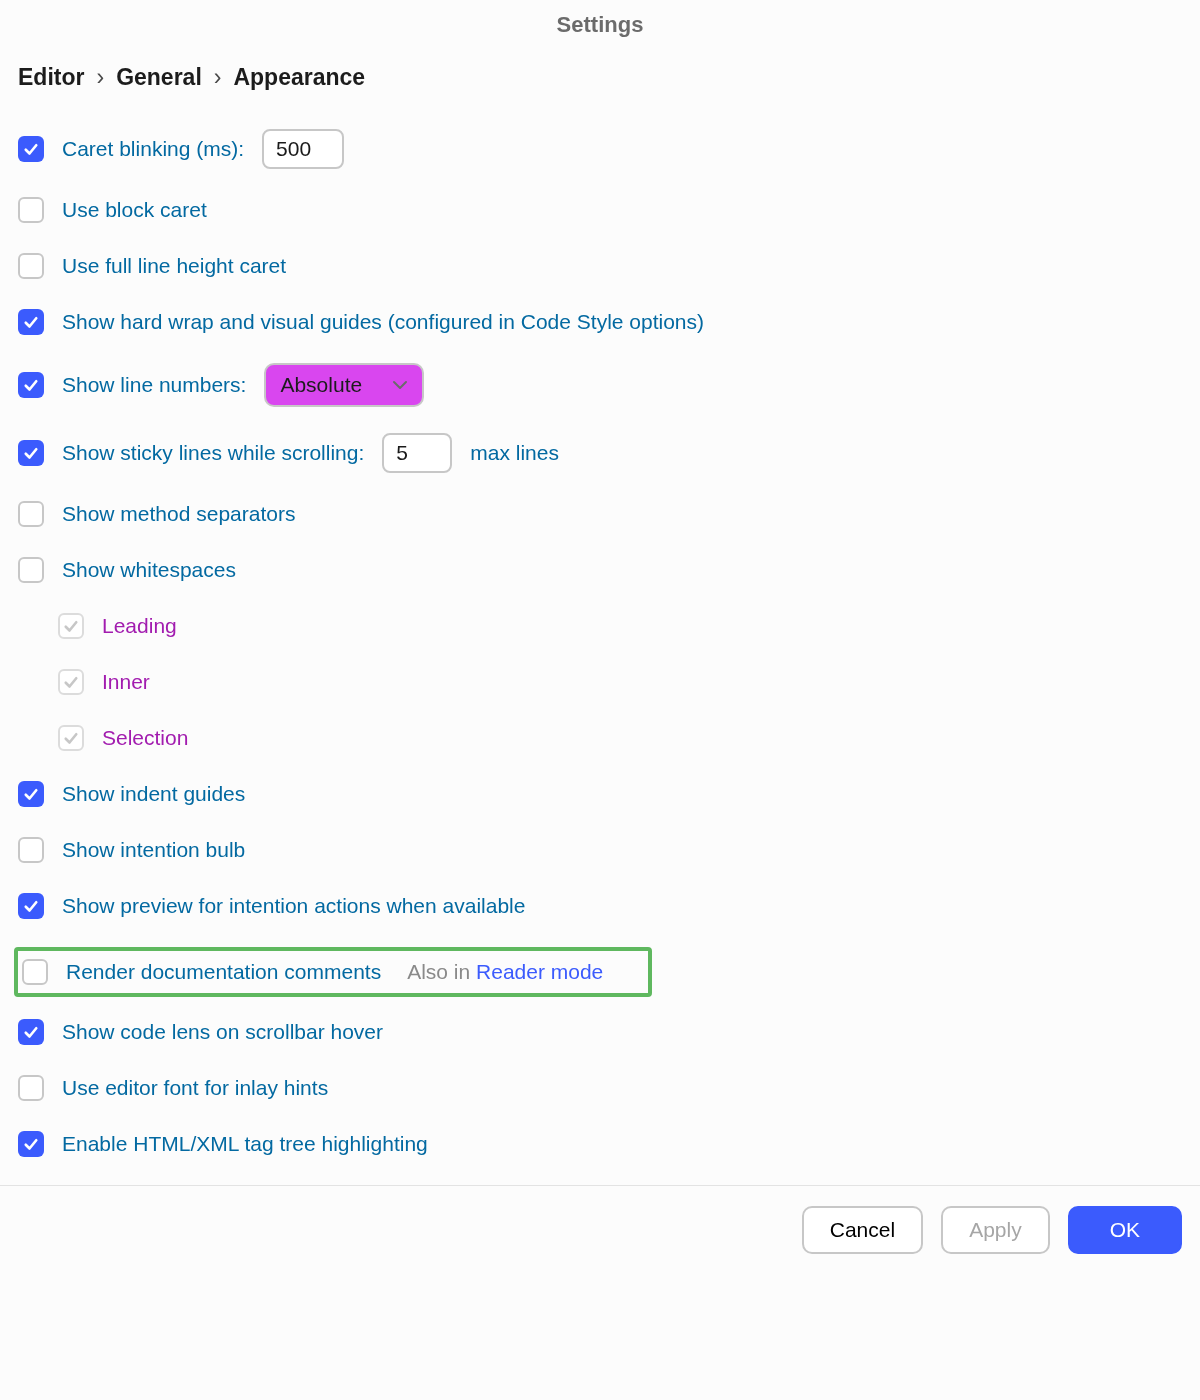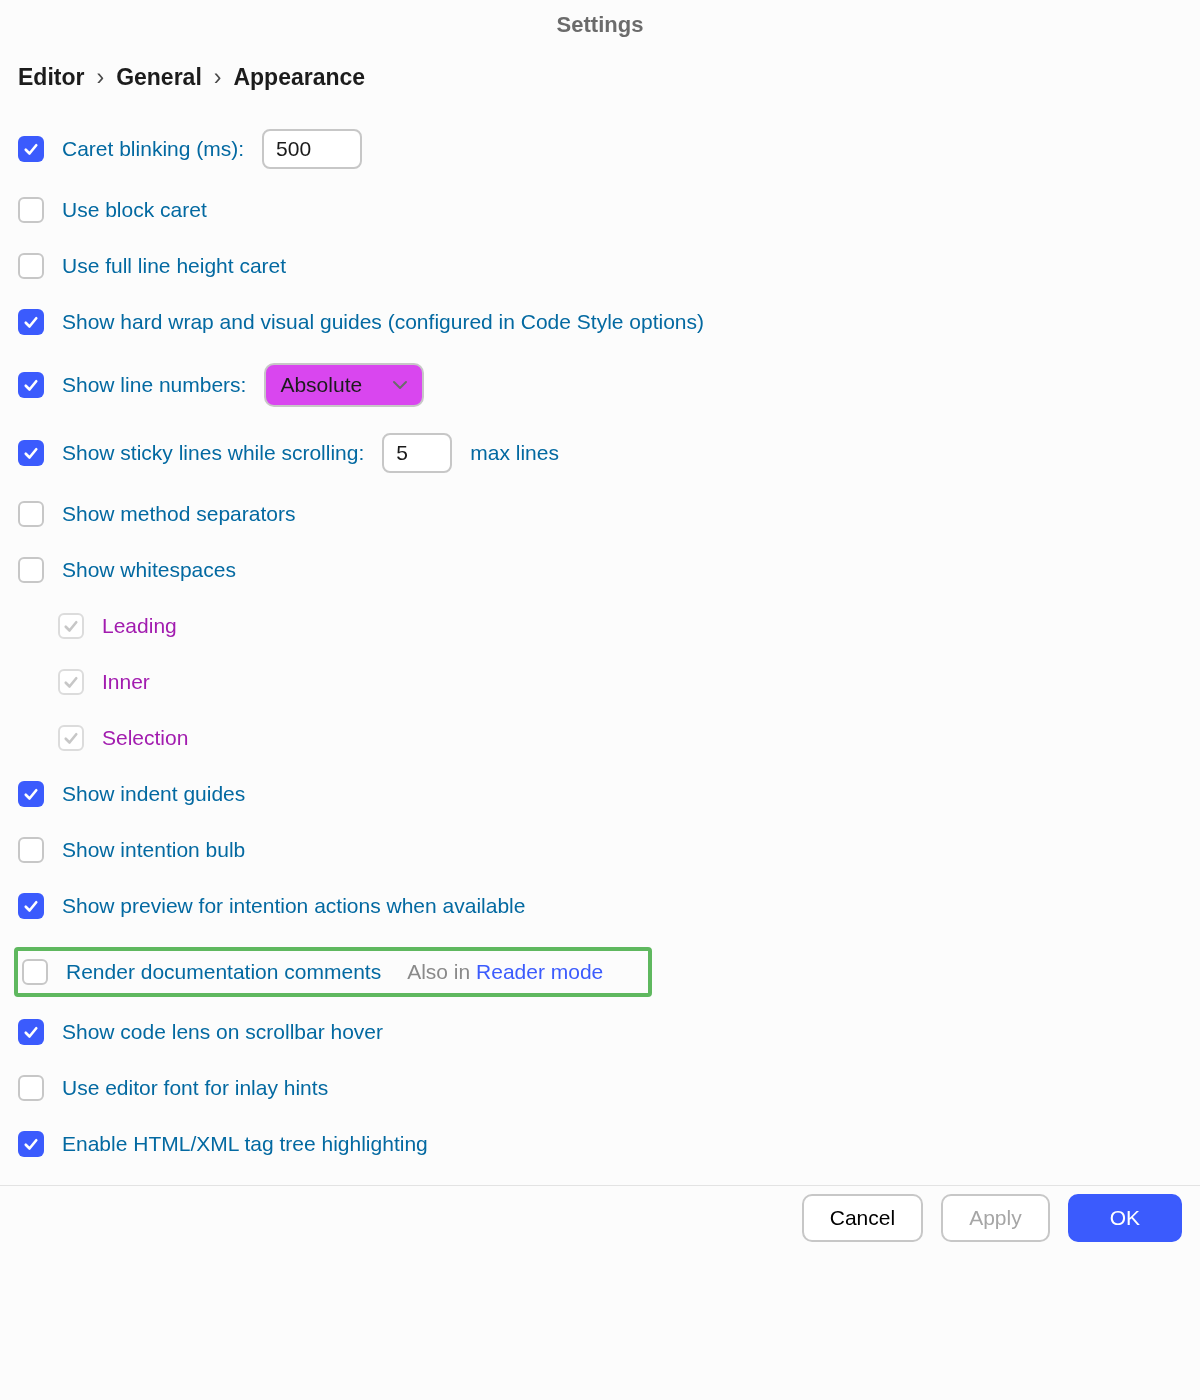--- a/index.html
+++ b/index.html
@@ -73,21 +73,21 @@
   .label.disabled { color: #a21caf; }
   .text-input {
     font-size: 21px;
     padding: 6px 12px;
     border: 2px solid #c7c7c7;
     border-radius: 8px;
     background: #fff;
     color: #1a1a1a;
     outline: none;
   }
-  .text-input.narrow { width: 100px; }
+  .text-input.narrow { width: 82px; }
   .text-input.small { width: 70px; }
   .select {
     display: inline-flex;
     align-items: center;
     justify-content: space-between;
     gap: 14px;
     font-size: 21px;
     padding: 8px 14px;
     border: 2px solid #c7c7c7;
     border-radius: 10px;
@@ -110,21 +110,21 @@
     margin-bottom: 20px;
     display: flex;
     align-items: center;
     gap: 18px;
     width: 638px;
   }
   .hint { color: #8a8a8a; margin-left: 8px; }
   .link { color: #3b5bfd; cursor: pointer; }
   .footer {
     border-top: 1px solid #e3e3e3;
-    padding: 8px 18px 18px 18px;
+    padding: 20px 18px 18px 18px;
     display: flex;
     justify-content: flex-end;
     gap: 18px;
     margin-top: 6px;
   }
   .btn {
     font-size: 21px;
     padding: 10px 26px;
     border-radius: 10px;
     cursor: pointer;

